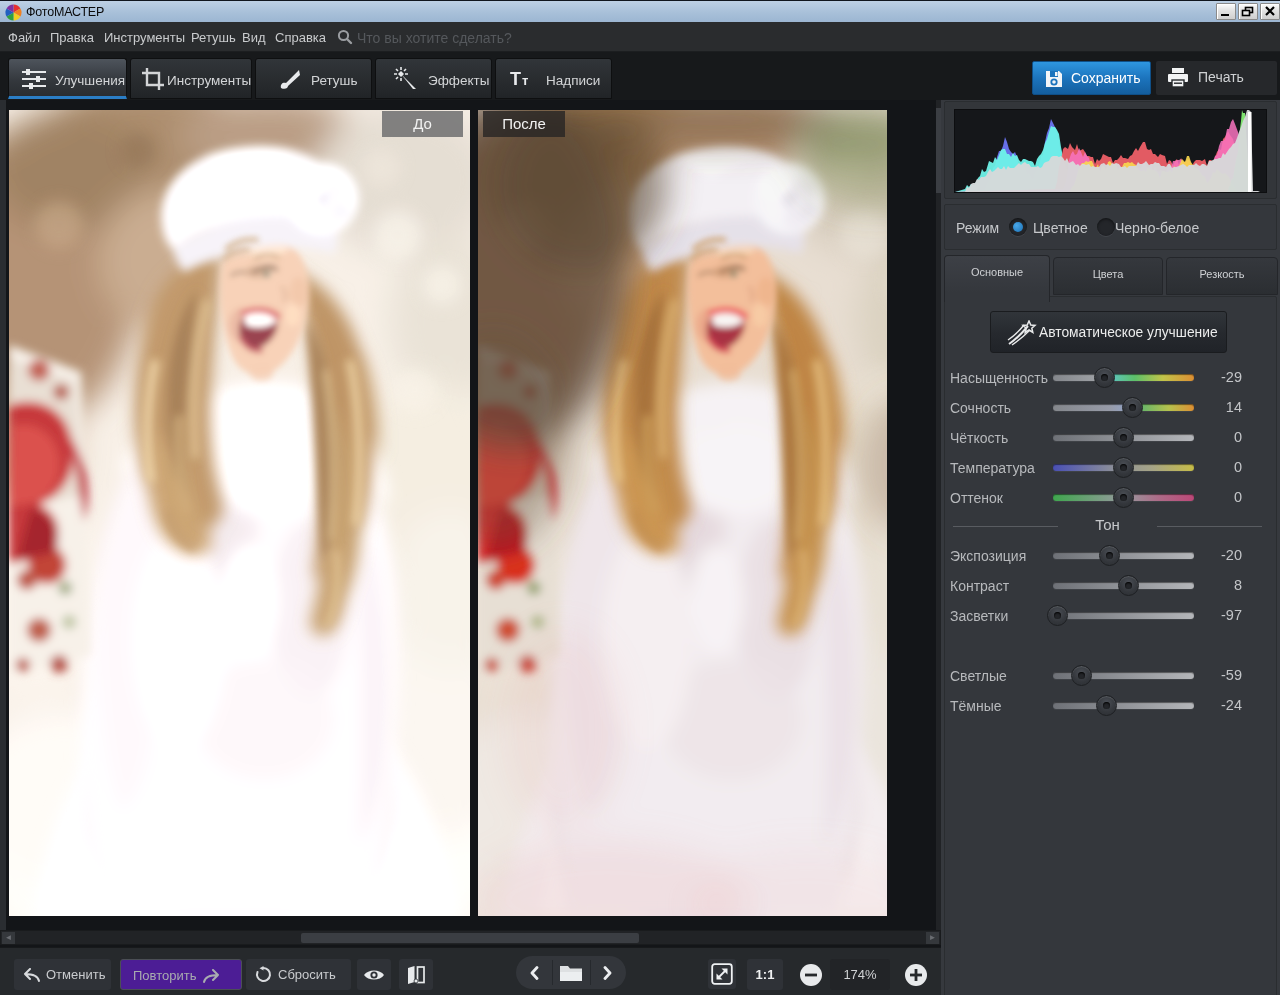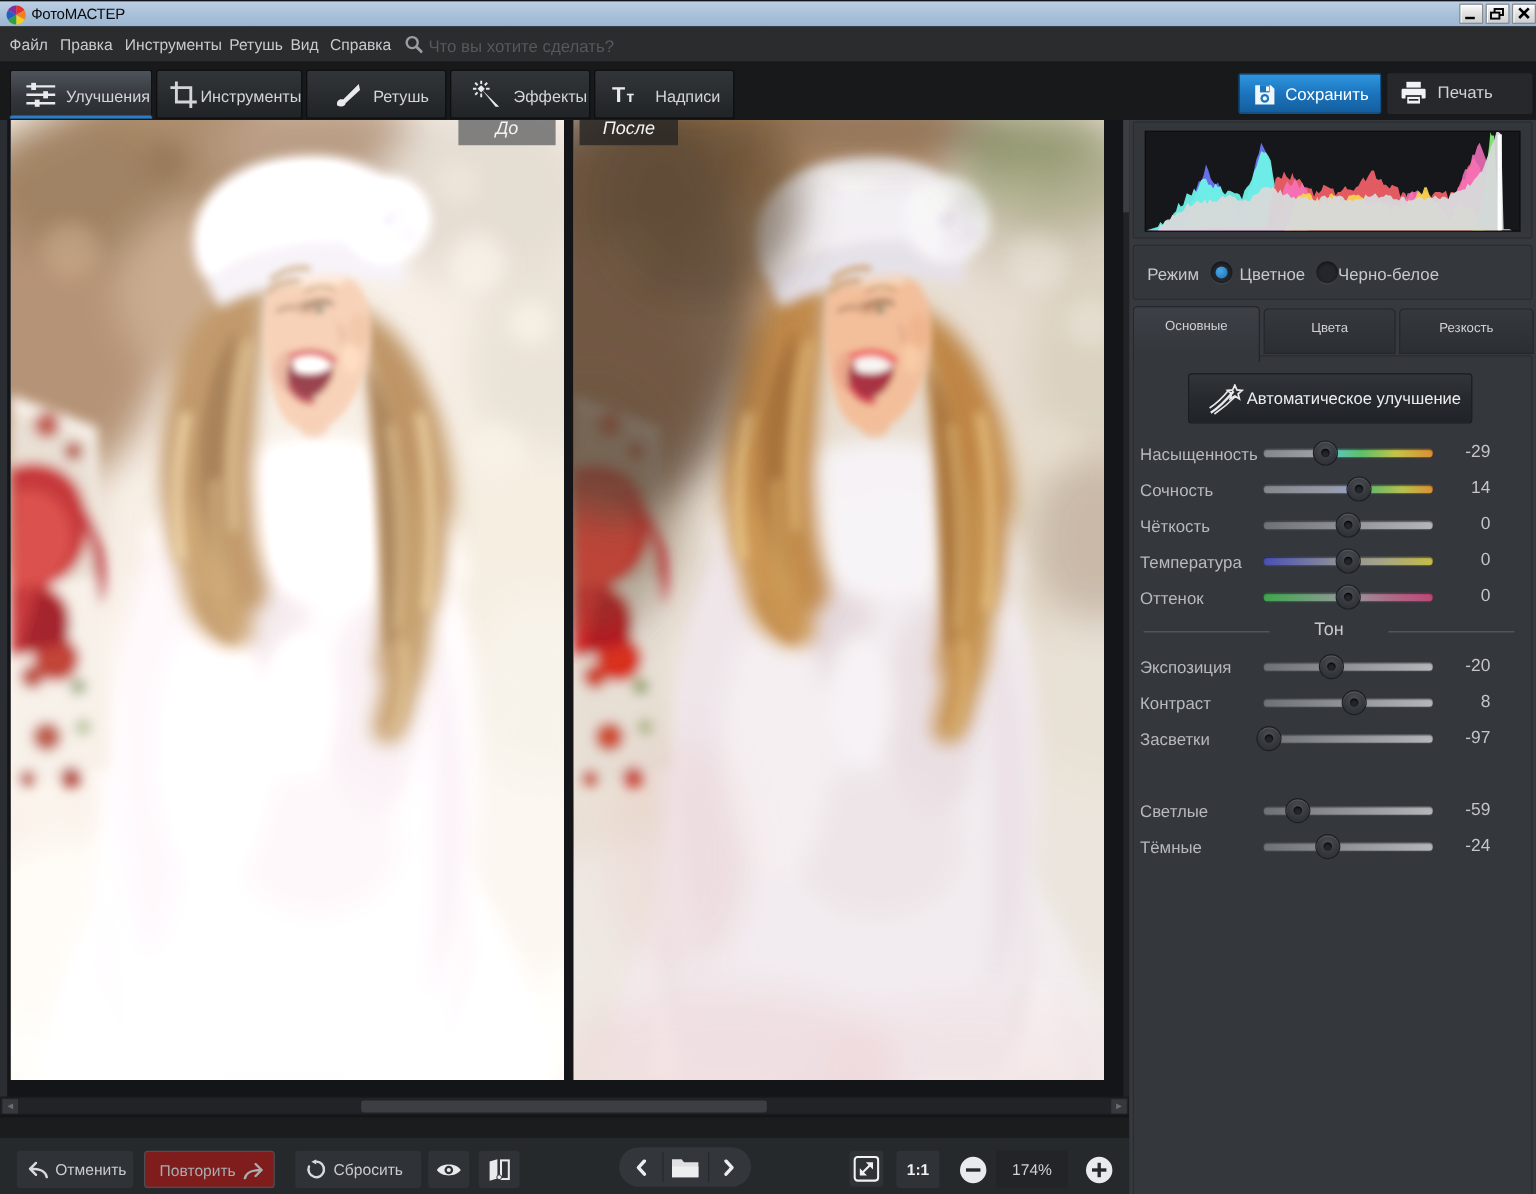--- a/index.html
+++ b/index.html
@@ -33,24 +33,24 @@
   border-bottom:3px solid #2b7ec6; height:41px; }
 .tab .lbl { position:absolute; top:14px; font-size:13.5px; color:#d3d5d7; white-space:nowrap; }
 .tab svg { position:absolute; }
 .topbtn { position:absolute; top:9px; height:34px; border-radius:2px; }
 #savebtn { left:1032px; width:119px; background:linear-gradient(#2e96e0 0%, #1c74bd 50%, #145e9e 100%); border:1px solid #0f4f87; }
 #savebtn .lbl { position:absolute; left:38px; top:8px; font-size:14px; color:#fff; }
 #printbtn { left:1156px; width:121px; background:#26282b; }
 #printbtn .lbl { position:absolute; left:42px; top:8px; font-size:14px; color:#cfd1d3; }
 
 
-#canvas { left:0; top:84px; width:941px; height:847px; background:#131518;font-style:italic; }
+#canvas { left:0; top:100px; width:941px; height:847px; background:#131518; }
 .photo { position:absolute; top:10px; width:461px; height:806px; overflow:hidden; background:#e8dfd7; }
 #photoL { left:9px; }
-#photoR { left:478px; width:442px; }
+#photoR { left:478px; width:409px; }
 .taglbl { position:absolute; top:1px; height:26px; font-size:15px; color:#f2f2f2;
   text-align:center; line-height:26px; }
 #lblPosle { left:5px; width:82px; background:rgba(40,38,36,.82); }
 
 #hscroll { left:0; top:830px; width:941px; height:15px; background:#212326; border:1px solid #191b1d; }
 #hthumb { position:absolute; left:300px; top:2px; width:338px; height:10px; background:#3b3e43; border-radius:2px; }
 .scrbtn { position:absolute; top:1px; width:13px; height:12px; background:#35383c; color:#6a6d72; font-size:8px; line-height:12px; text-align:center; }
 
 #vscroll { left:936px; top:0px; width:5px; height:830px; background:#212326; }
 #vthumb { position:absolute; left:0; top:8px; width:5px; height:85px; background:#3b3e43; }
@@ -398,21 +398,21 @@
     </div>
   </div>
 
   <div id="bottombar" class="abs">
     <div class="bbtn" style="left:14px; width:97px;">
       <svg width="20" height="14" viewBox="0 0 20 14" style="position:absolute;left:8px;top:9px;">
         <path d="M8 1 L3 6 L8 11 M3 6 C12 6 16 8 17 13" stroke="#d8dadd" stroke-width="2" fill="none" stroke-linecap="round" stroke-linejoin="round"></path>
       </svg>
       <span class="t" style="left:32px;">Отменить</span>
     </div>
-    <div class="bbtn" style="left:120px; width:109px; background:#7f1d1d; border:1px solid #4b4f55;">
+    <div class="bbtn" style="left:120px; width:122px; background:#4c1d95; border:1px solid #4b4f55;">
       <span class="t" style="left:12px; color:#a9acb0;">Повторить</span>
       <svg width="20" height="14" viewBox="0 0 20 14" style="position:absolute;left:80px;top:9px;">
         <path d="M12 1 L17 6 L12 11 M17 6 C8 6 4 8 3 13" stroke="#a9acb0" stroke-width="2" fill="none" stroke-linecap="round" stroke-linejoin="round"></path>
       </svg>
     </div>
     <div class="bbtn" style="left:246px; width:105px;">
       <svg width="17" height="17" viewBox="0 0 17 17" style="position:absolute;left:9px;top:7px;">
         <path d="M8.5 2 A6.5 6.5 0 1 1 2.5 6" stroke="#d8dadd" stroke-width="2" fill="none" stroke-linecap="round"></path>
         <path d="M8.5 0 L8.5 4.5 L4.5 2.2 Z" fill="#d8dadd"></path>
       </svg>

